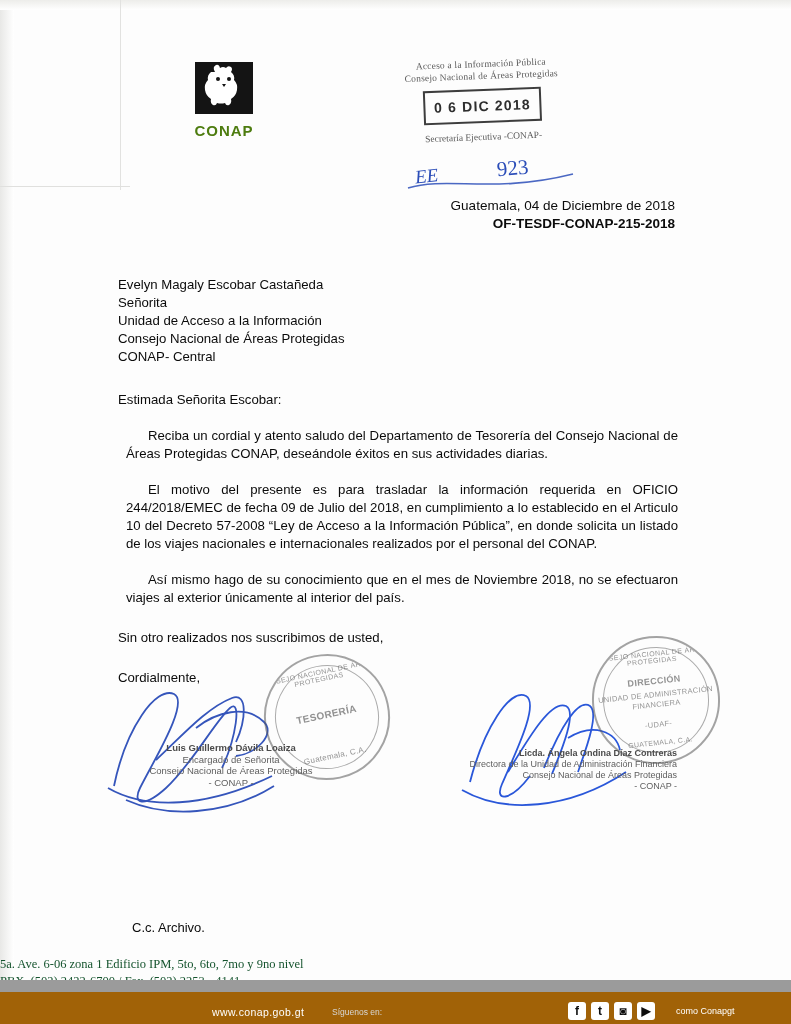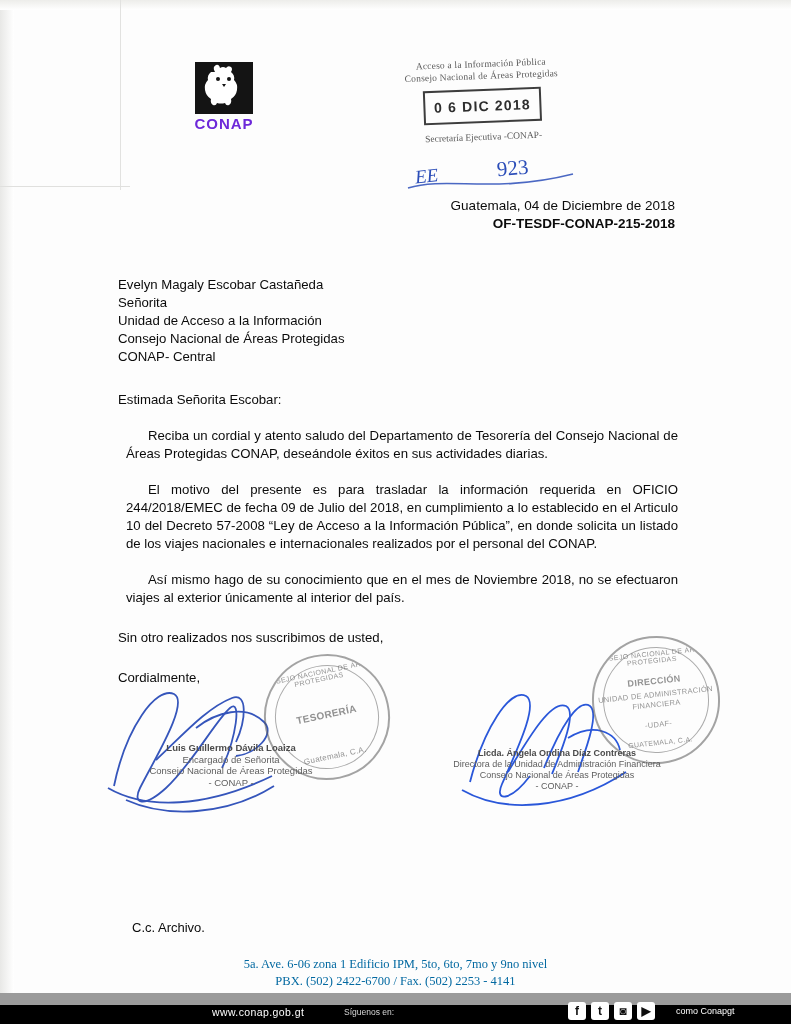--- a/index.html
+++ b/index.html
@@ -60,22 +60,22 @@
     margin: 0 auto;
     background: #1a1a1a;
     position: relative;
   }
   .logo-mark svg { display:block; }
   .logo-text {
     font-family: "Liberation Sans", sans-serif;
     font-weight: bold;
     font-size: 15px;
     letter-spacing: 1px;
-    margin-top: 1px;
-    color: #6d28d9;
+    margin-top: 8px;
+    color: #4d7c0f;
   }
 
   
   .stamp {
     position: absolute;
     left: 383px;
     top: 57px;
     width: 200px;
     height: 128px;
     transform: rotate(-2.2deg);
@@ -182,21 +182,21 @@
     font-family: "Liberation Sans", sans-serif;
     font-size: 9.5px;
     line-height: 11.5px;
     color: #5e5e5e;
   }
   .sig-right {
     position: absolute;
     left: 437px;
     top: 748px;
     width: 240px;
-    text-align: center;
+    text-align: right;
     font-family: "Liberation Sans", sans-serif;
     font-size: 9px;
     line-height: 11px;
     color: #5e5e5e;
   }
   .sig-name { font-weight: bold; color: #4a4a4a; }
 
   .ink {
     position: absolute;
     pointer-events: none;
@@ -239,31 +239,30 @@
     top: 920px;
     font-family: "Liberation Sans", sans-serif;
     font-size: 13px;
   }
 
   
   .footer-address {
     position: absolute;
     left: 0; right: 0;
     top: 956px;
-    text-align: center;
     font-family: "Liberation Serif", serif;
     font-size: 12.5px;
-    color: #0369a1;
+    color: #14532d;
     line-height: 17px;
   }
   .footer-bar {
     position: absolute;
     left: 0; right: 0; bottom: 0;
-    height: 19px;
-    background: #000000;
+    height: 32px;
+    background: #a16207;
     display: flex;
     align-items: center;
   }
   .footer-bar .grey-left {
     position: absolute;
     left: 0; top: -12px;
     width: 100%;
     height: 12px;
     background: #9b9b9b;
   }
@@ -271,21 +270,21 @@
     position: absolute;
     left: 212px;
     bottom: 6px;
     color: #ffffff;
     font-family: "Liberation Sans", sans-serif;
     font-size: 10.5px;
     letter-spacing: .4px;
   }
   .footer-follow {
     position: absolute;
-    left: 344px;
+    left: 332px;
     bottom: 7px;
     color: #d8d8d8;
     font-family: "Liberation Sans", sans-serif;
     font-size: 8.5px;
   }
   .social {
     position: absolute;
     left: 568px;
     bottom: 4px;
     display: flex;

